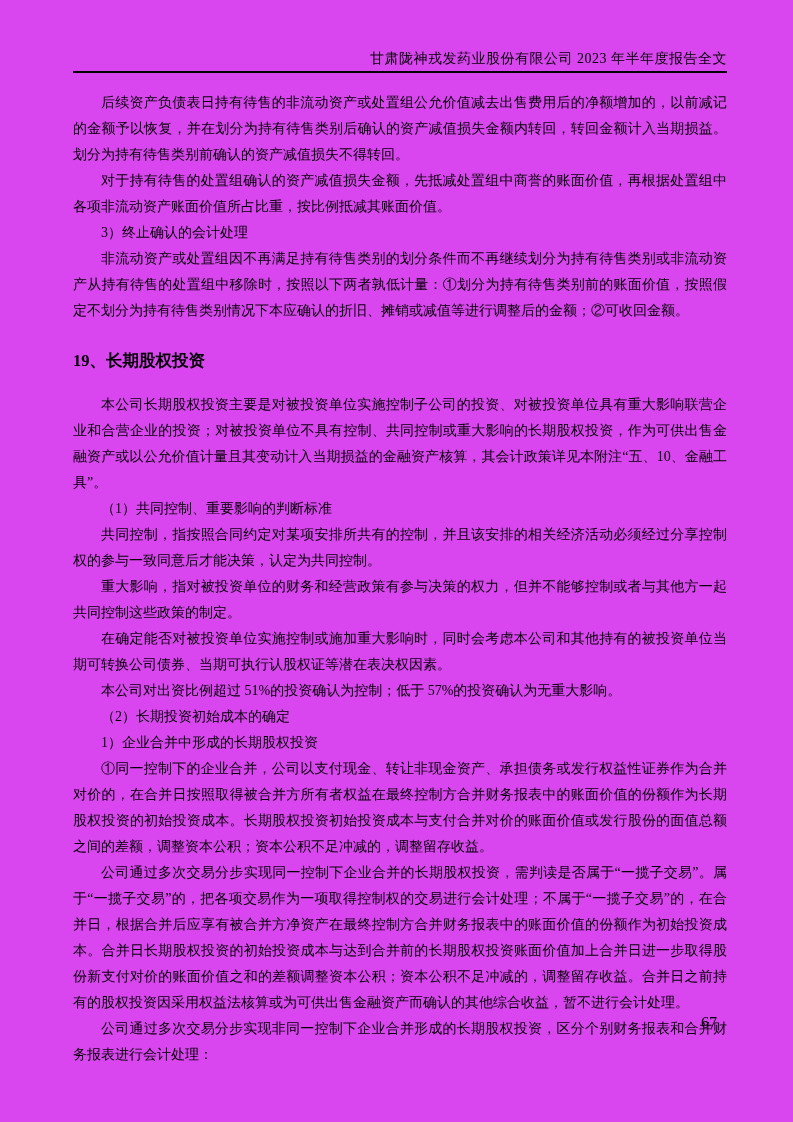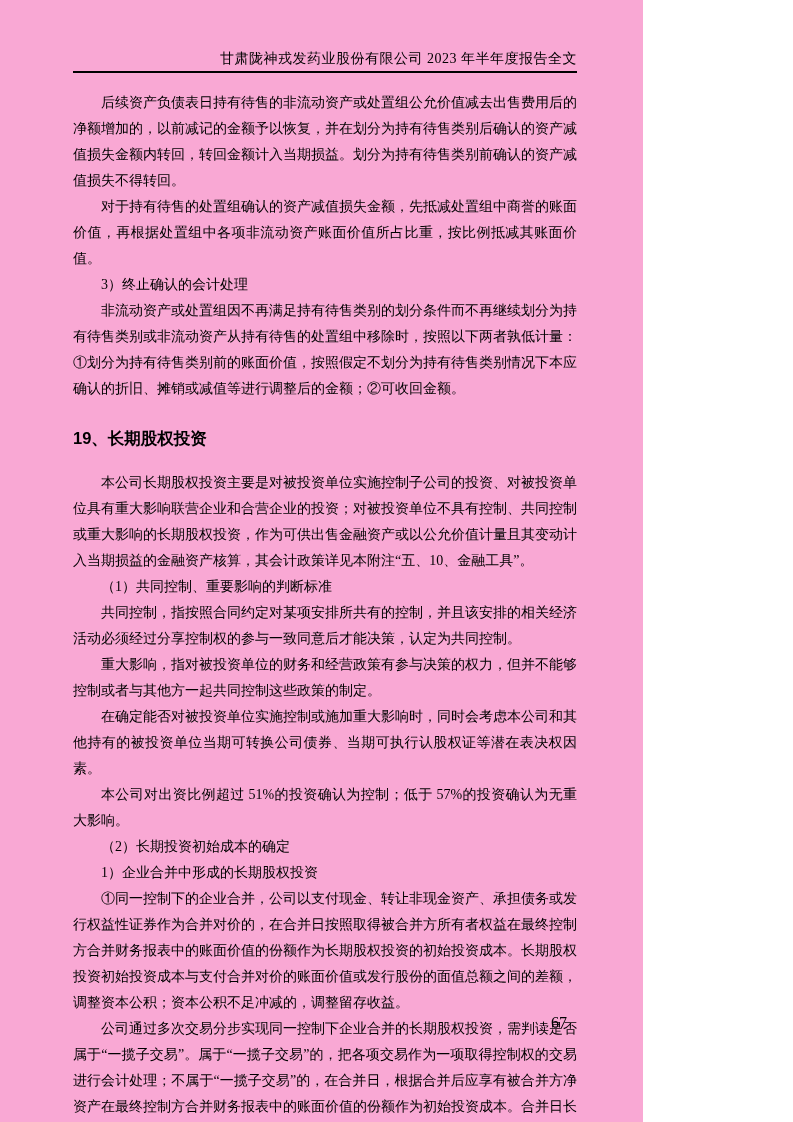--- a/index.html
+++ b/index.html
@@ -2,23 +2,23 @@
 <html lang="zh"><head>
 <meta charset="utf-8">
 <style>
   html, body {
     margin: 0;
     padding: 0;
     background: #ffffff;
   }
   .page {
     position: relative;
-    width: 643px;
+    width: 793px;
     height: 1122px;
-    background: #f9a8d4;
+    background: #d946ef;
     overflow: hidden;
     color: #000;
     font-family: "Liberation Serif", "DejaVu Serif", serif;
   }
   .page-header {
     position: absolute;
     top: 0;
     left: 73px;
     right: 66px;
     padding-top: 50px;
@@ -47,21 +47,21 @@
     text-align: justify;
     text-justify: inter-ideograph;
     text-indent: 2em;
     word-break: break-all;
     color: #000;
   }
   .heading {
     margin: 26px 0 20px 0;
     font-size: 16.5px;
     font-weight: bold;
-    font-family: Liberation Sans, sans-serif;
+    font-family: Liberation Serif, serif;
     text-indent: 0;
     color: #000;
   }
   .page-footer {
     position: absolute;
     top: 1014px;
     right: 76px;
     font-size: 16px;
     color: #000;
     text-align: center;

